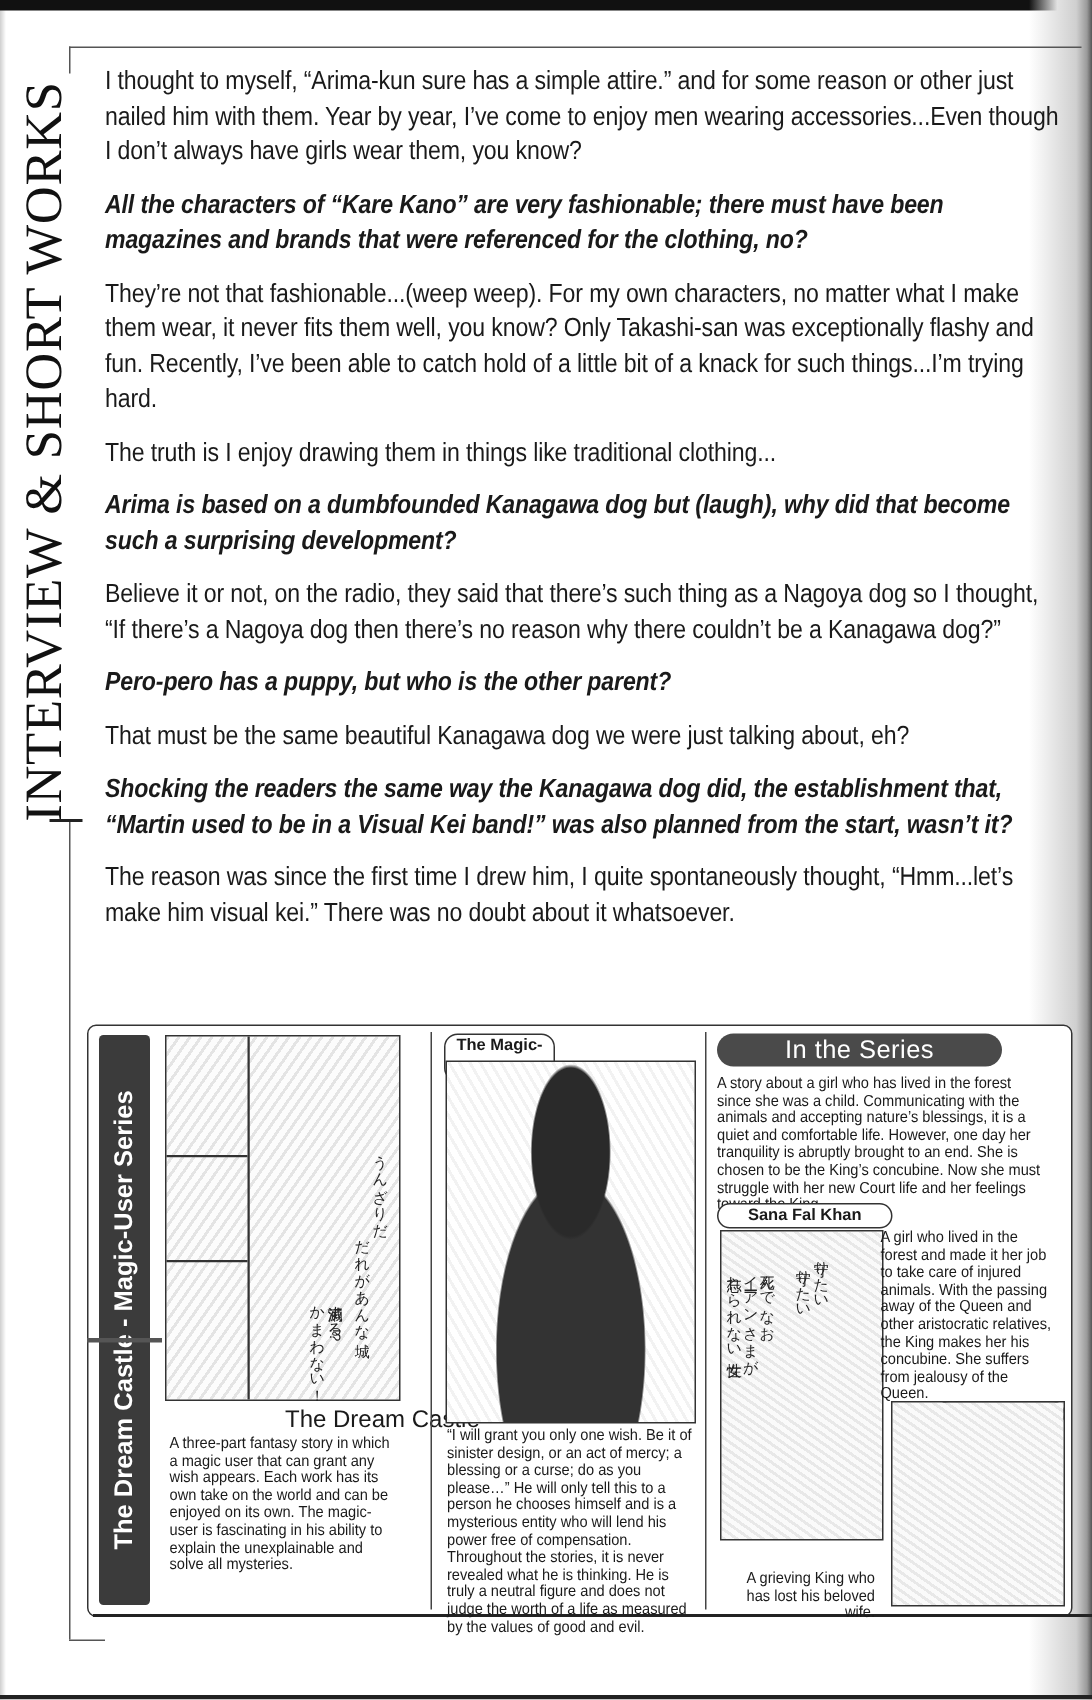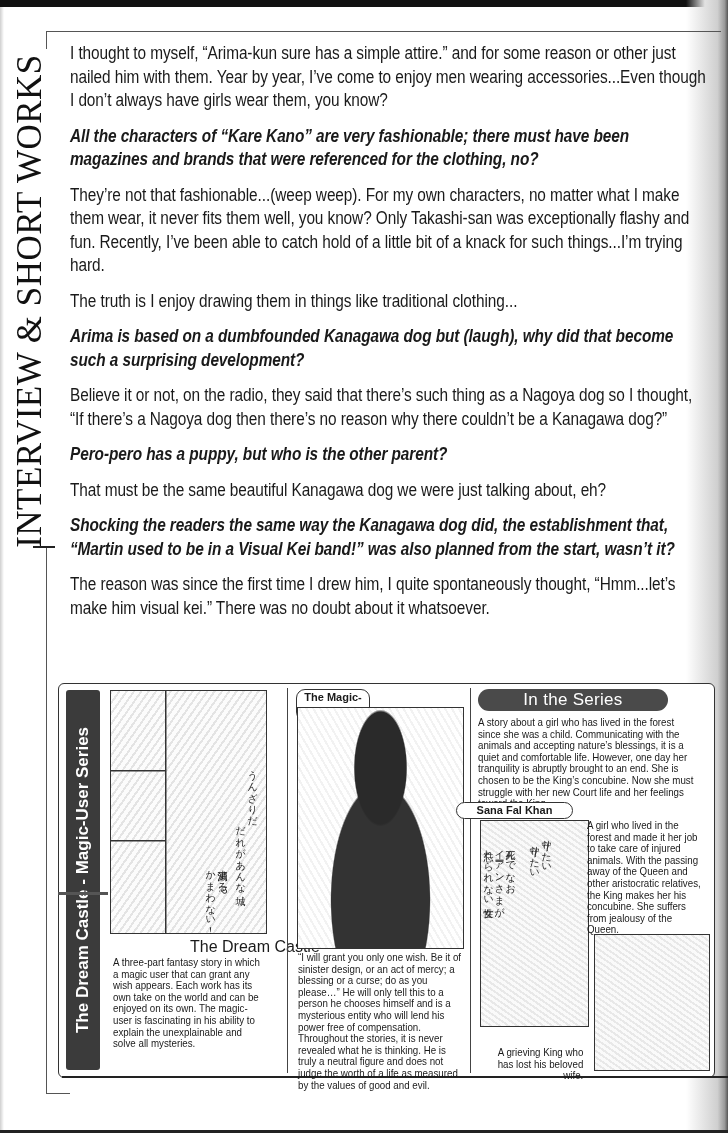--- a/index.html
+++ b/index.html
@@ -141,21 +141,21 @@
 
 <div class="pill" style="left:296px; top:689px; width:72px;">The Magic-User</div>
 <div class="art dark" style="left:297px; top:707px; width:165px; height:240px;"></div>
 <div class="small-text" style="left:298px; top:952px; width:180px;">“I will grant you only one wish. Be it of sinister design, or an act of mercy; a blessing or a curse; do as you please…” He will only tell this to a person he chooses himself and is a mysterious entity who will lend his power free of compensation. Throughout the stories, it is never revealed what he is thinking. He is truly a neutral figure and does not judge the worth of a life as measured by the values of good and evil.</div>
 
 <div class="divider" style="left:470px; top:688px; height:385px;"></div>
 
 <div class="pill-dark">In the Series</div>
 <div class="small-text" style="left:478px; top:717px; width:238px;">A story about a girl who has lived in the forest since she was a child. Communicating with the animals and accepting nature’s blessings, it is a quiet and comfortable life. However, one day her tranquility is abruptly brought to an end. She is chosen to be the King’s concubine. Now she must struggle with her new Court life and her feelings toward the King…</div>
 
-<div class="pill" style="left:456px; top:802px; width:115px;">Sana Fal Khan</div>
+<div class="pill" style="left:478px; top:802px; width:115px;">Sana Fal Khan</div>
 <div class="art" style="left:480px; top:820px; width:107px; height:205px;">
   <span class="jp" style="left:60px; top:12px;">守りたい</span>
   <span class="jp" style="left:48px; top:18px;">守りたい</span>
   <span class="jp" style="left:24px; top:22px;">死んでなお</span>
   <span class="jp" style="left:13px; top:22px;">イーアンさまが</span>
   <span class="jp" style="left:2px; top:22px;">忘れられない女性</span>
 </div>
 <div class="small-text" style="left:587px; top:820px; width:128px;">A girl who lived in the forest and made it her job to take care of injured animals. With the passing away of the Queen and other aristocratic relatives, the King makes her his concubine. She suffers from jealousy of the Queen.</div>
 
 <div class="pill" style="left:624px; top:908px; width:84px;margin-top:26px;">King Ian</div>

